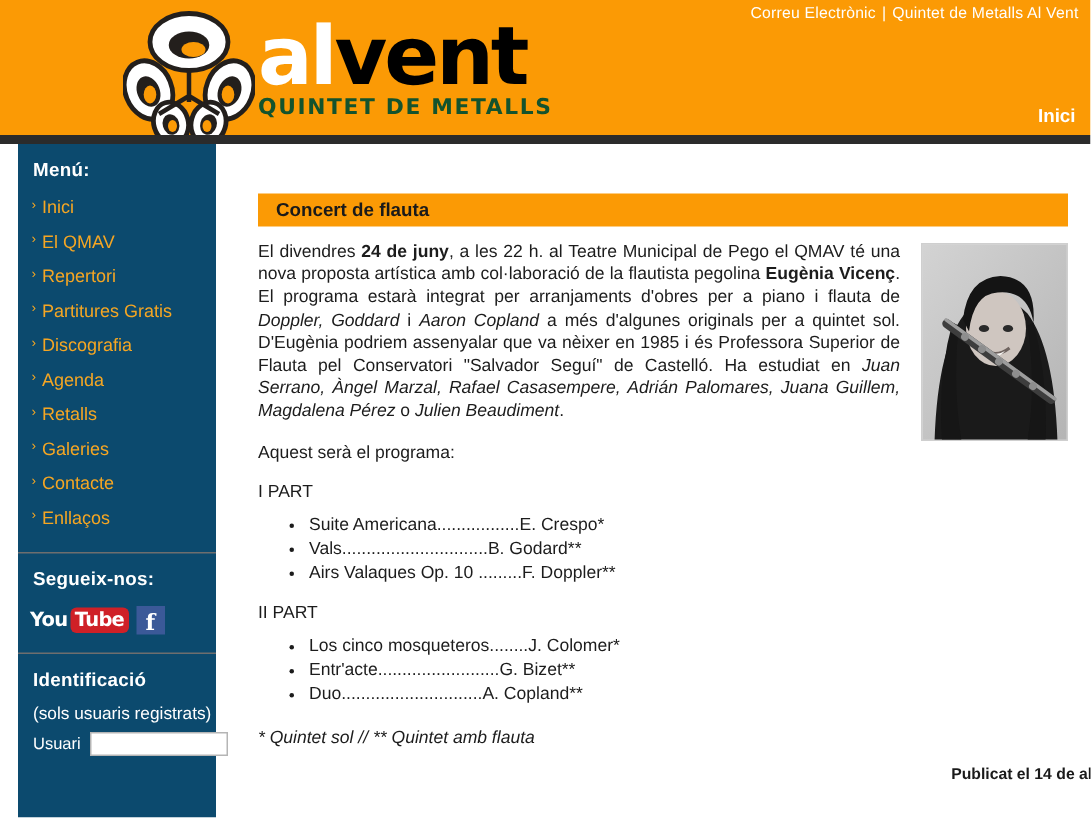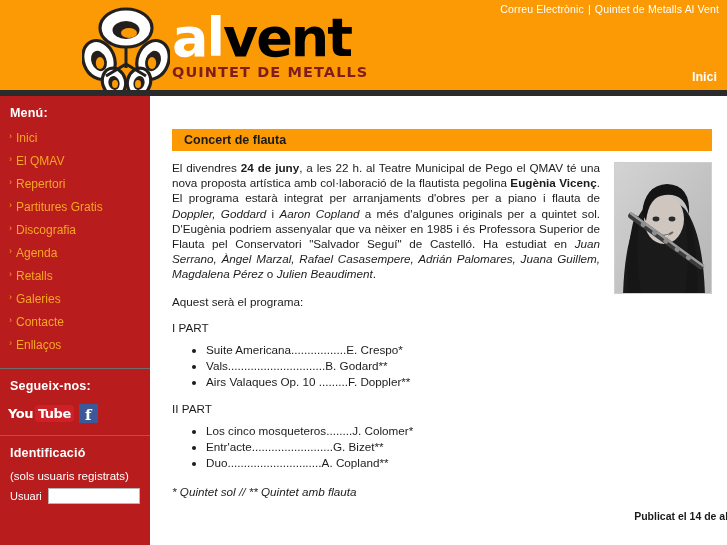--- a/index.html
+++ b/index.html
@@ -34,42 +34,42 @@
     font-family:"DejaVu Sans", sans-serif;
     font-weight:bold;
     font-size:54px;
     line-height:56px;
     letter-spacing:-2px;
   }
   #logo-alvent .al { color:#ffffff; }
   #logo-alvent .vent { color:#000000; }
   #logo-sub {
     font-family:"DejaVu Sans", sans-serif;
-    color:#7f1d1d;
+    color:#14532d;
     font-weight:bold;
     font-size:14.5px;
     letter-spacing:1.1px;
     margin-top:-2px;
   }
 
   #header-nav {
     position:absolute; right:10px; bottom:6px;
     font-size:12.5px; font-weight:bold; color:#fff;
   }
   #header-nav a { color:#fff; text-decoration:none; }
 
   #header-rule {
     position:absolute; left:0; top:90px; width:727px; height:6px;
     background:#2b2b2b;
   }
 
   
   #sidebar {
-    position:absolute; left:0; top:96px; width:150px; height:449px;
-    background:#b91c1c;
+    position:absolute; left:12px; top:96px; width:132px; height:449px;
+    background:#0c4a6e;
     color:#ffffff;
   }
   .side-block { padding:10px 0 6px 0; }
   .side-title {
     font-size:12.5px; font-weight:bold; color:#ffffff;
     padding:0 0 6px 10px; letter-spacing:.2px;
   }
   .menu-list { list-style:none; }
   .menu-list li { padding:4.5px 0 4.5px 0; }
   .menu-link {

